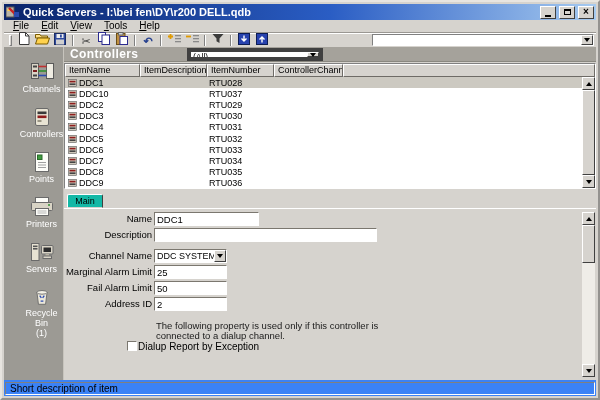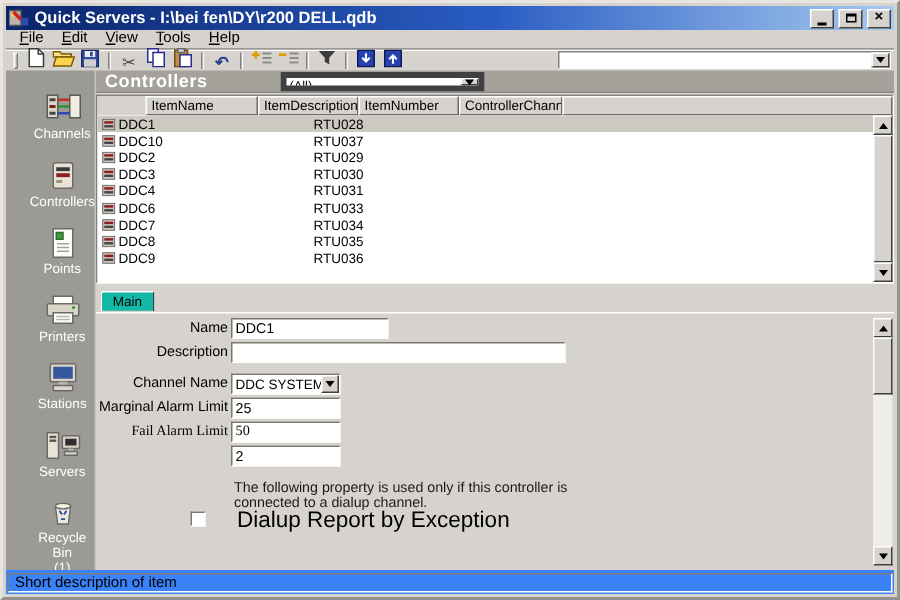--- a/index.html
+++ b/index.html
@@ -62,21 +62,21 @@
   .panel-header { position:absolute; left:0; top:0; right:0; height:15px; background:#a5a29b;
     border-bottom:1px solid #8a8880; }
   .panel-title { position:absolute; left:6px; top:0; color:#fff; font-weight:bold; font-size:12px;
     line-height:15px; letter-spacing:0.4px; }
   .filter-combo { position:absolute; left:123px; top:1px; width:136px; height:13px;
     background:#fff; border:4px solid #404040; display:flex; font-size:8.5px; }
 
   
   .table { position:absolute; left:0; top:16px; right:0; height:126px; background:#fff;
     border:1px solid; border-color:#808080 #fff #fff #808080; }
-  .thead { display:flex; height:13px; background:#d6d3ce;padding-left:32px; }
+  .thead { display:flex; height:13px; background:#d6d3ce; }
   .th { border:1px solid; border-color:#fff #6e6b66 #6e6b66 #fff; background:#d6d3ce;
     font-size:9px; line-height:11px; padding:0 3px; white-space:nowrap; overflow:hidden; }
   .th.c1{width:75px;} .th.c2{width:67px;} .th.c3{width:67px;} .th.c4{width:69px;} .th.cfill{flex:1;}
   .tbody { position:absolute; left:0; top:13px; right:13px; bottom:0; overflow:hidden; background:#fff; }
   .trow { display:flex; height:11.2px; align-items:center; font-size:9px; }
   .trow.selected { background:#ccc9c1; }
   .tcell { white-space:nowrap; overflow:hidden; padding:0 2px; }
   .tcell.c1 { width:75px; display:flex; align-items:center; gap:2px; padding-left:3px; }
   .tcell.c2 { width:67px; } .tcell.c3 { width:67px; } .tcell.c4 { width:69px; }
   .row-icon { display:flex; align-items:center; }
@@ -105,21 +105,21 @@
   .flabel { position:absolute; left:0; width:88px; text-align:right; font-size:9.5px; line-height:14px; }
   .field { position:absolute; left:90px; top:0; height:14px; background:#fff;
     border:1px solid; border-color:#7b776f #fff #fff #7b776f;
     font-size:9.5px; font-family:inherit; padding:0 2px; }
   .w105{width:105px;} .w223{width:223px;} .w73{width:73px;}
   .field.combo { display:flex; align-items:stretch; padding:0; }
   .field.combo .combo-text { line-height:12px; font-size:9px; }
   .note-line { position:absolute; left:92px; font-size:9.5px; line-height:9.5px; color:#1a1a1a;text-align:center; }
   .checkbox { position:absolute; left:63px; top:0; width:10px; height:10px; background:#fff;
     border:1px solid; border-color:#7b776f #fff #fff #7b776f; }
-  .cb-label { position:absolute; left:94px; top:0; font-size:15px; line-height:11px; }
+  .cb-label { position:absolute; left:74px; top:0; font-size:10px; line-height:11px; }
 
   
   .statusbar { position:absolute; left:2px; bottom:2px; right:2px; height:16px; background:#3b82f6; }
   .status-panel { position:absolute; left:1px; top:2px; right:1px; bottom:1px;
     border:1px solid; border-color:#808080 #fff #fff #808080;
     font-size:10px; line-height:12px; padding-left:4px; color:#000; }
 </style>
 </head>
 <body>
 
@@ -285,31 +285,20 @@
             <rect x="2.5" y="6.5" width="21" height="8" rx="1" fill="#d9d4c5" stroke="#6a6a6a"></rect>
             <circle cx="20" cy="9" r="1" fill="#2f8f2f"></circle>
             <rect x="6.5" y="12.5" width="13" height="7" fill="#fdfdf8" stroke="#6a6a6a"></rect>
             <path d="M8.5 15h9M8.5 17h9" stroke="#b5b5b5"></path>
           </svg>
         </span>
         <span class="sb-label">Printers</span>
       </div>
       <div class="sb-item">
         <span class="icon">
-          <svg width="24" height="22" viewBox="0 0 24 22">
-            <rect x="3.5" y="1.5" width="17" height="12" rx="1" fill="#dad5c7" stroke="#6a6a6a"></rect>
-            <rect x="5.5" y="3.5" width="13" height="8" fill="#35589e"></rect>
-            <rect x="9" y="13.5" width="6" height="2.5" fill="#b9b4a5"></rect>
-            <rect x="5.5" y="16" width="13" height="3.5" rx="1" fill="#dad5c7" stroke="#6a6a6a"></rect>
-          </svg>
-        </span>
-        <span class="sb-label">Stations</span>
-      </div>
-      <div class="sb-item">
-        <span class="icon">
           <svg width="26" height="22" viewBox="0 0 26 22">
             <rect x="2.5" y="2.5" width="7.5" height="17" fill="#e8e3d3" stroke="#6a6a6a"></rect>
             <rect x="4" y="4.5" width="4.5" height="1.6" fill="#555"></rect>
             <rect x="4" y="7" width="4.5" height="1.6" fill="#555"></rect>
             <rect x="12.5" y="4.5" width="11.5" height="8.5" rx="1" fill="#dad5c7" stroke="#6a6a6a"></rect>
             <rect x="14.5" y="6.5" width="7.5" height="4.5" fill="#2d2d2d"></rect>
             <rect x="16.5" y="13" width="3.5" height="2" fill="#b9b4a5"></rect>
             <rect x="14" y="15" width="8.5" height="2.5" fill="#dad5c7" stroke="#6a6a6a"></rect>
           </svg>
         </span>
@@ -426,20 +415,35 @@
           </div>
           <div class="trow">
             <div class="tcell c1">
               <span class="row-icon">
                 <svg width="9" height="8" viewBox="0 0 9 8">
                   <rect x=".5" y=".5" width="8" height="7" fill="#cdc7ba" stroke="#5a5a5a" stroke-width=".6"></rect>
                   <rect x="1.5" y="1.8" width="6" height="1.6" fill="#8f1d1d"></rect>
                   <rect x="1.5" y="4.4" width="6" height="1.6" fill="#444"></rect>
                 </svg>
               </span>
+              <span>DDC5</span>
+            </div>
+            <div class="tcell c2"></div>
+            <div class="tcell c3">RTU032</div>
+            <div class="tcell c4"></div>
+          </div>
+          <div class="trow">
+            <div class="tcell c1">
+              <span class="row-icon">
+                <svg width="9" height="8" viewBox="0 0 9 8">
+                  <rect x=".5" y=".5" width="8" height="7" fill="#cdc7ba" stroke="#5a5a5a" stroke-width=".6"></rect>
+                  <rect x="1.5" y="1.8" width="6" height="1.6" fill="#8f1d1d"></rect>
+                  <rect x="1.5" y="4.4" width="6" height="1.6" fill="#444"></rect>
+                </svg>
+              </span>
               <span>DDC6</span>
             </div>
             <div class="tcell c2"></div>
             <div class="tcell c3">RTU033</div>
             <div class="tcell c4"></div>
           </div>
           <div class="trow">
             <div class="tcell c1">
               <span class="row-icon">
                 <svg width="9" height="8" viewBox="0 0 9 8">
@@ -520,26 +524,27 @@
       <div class="frow" style="top:19px; right:16px;">
         <span class="flabel">Description</span>
         <input class="field w223" value="" style="">
       </div>
 
       <div class="frow" style="top:56px; right:16px;">
         <span class="flabel">Marginal Alarm Limit</span>
         <input class="field w73" value="25" style="">
       </div>
 
-      <div class="frow" style="top:72px; right:16px;font-family:Liberation Serif, serif;">
+      <div class="frow" style="top:72px; right:16px;">
         <span class="flabel">Fail Alarm Limit</span>
         <input class="field w73" value="50" style="">
       </div>
 
       <div class="frow" style="top:88px; right:16px;">
+        <span class="flabel">Address ID</span>
         <input class="field w73" value="2" style="">
       </div>
 
       <span class="note-line" style="top:112px;">The following property is used only if this controller is</span>
       <span class="note-line" style="top:122px;">connected to a dialup channel.</span>
 
       <div class="frow" style="top:132px; right:16px;">
         <span class="checkbox"></span>
         <span class="cb-label">Dialup Report by Exception</span>
       </div>

